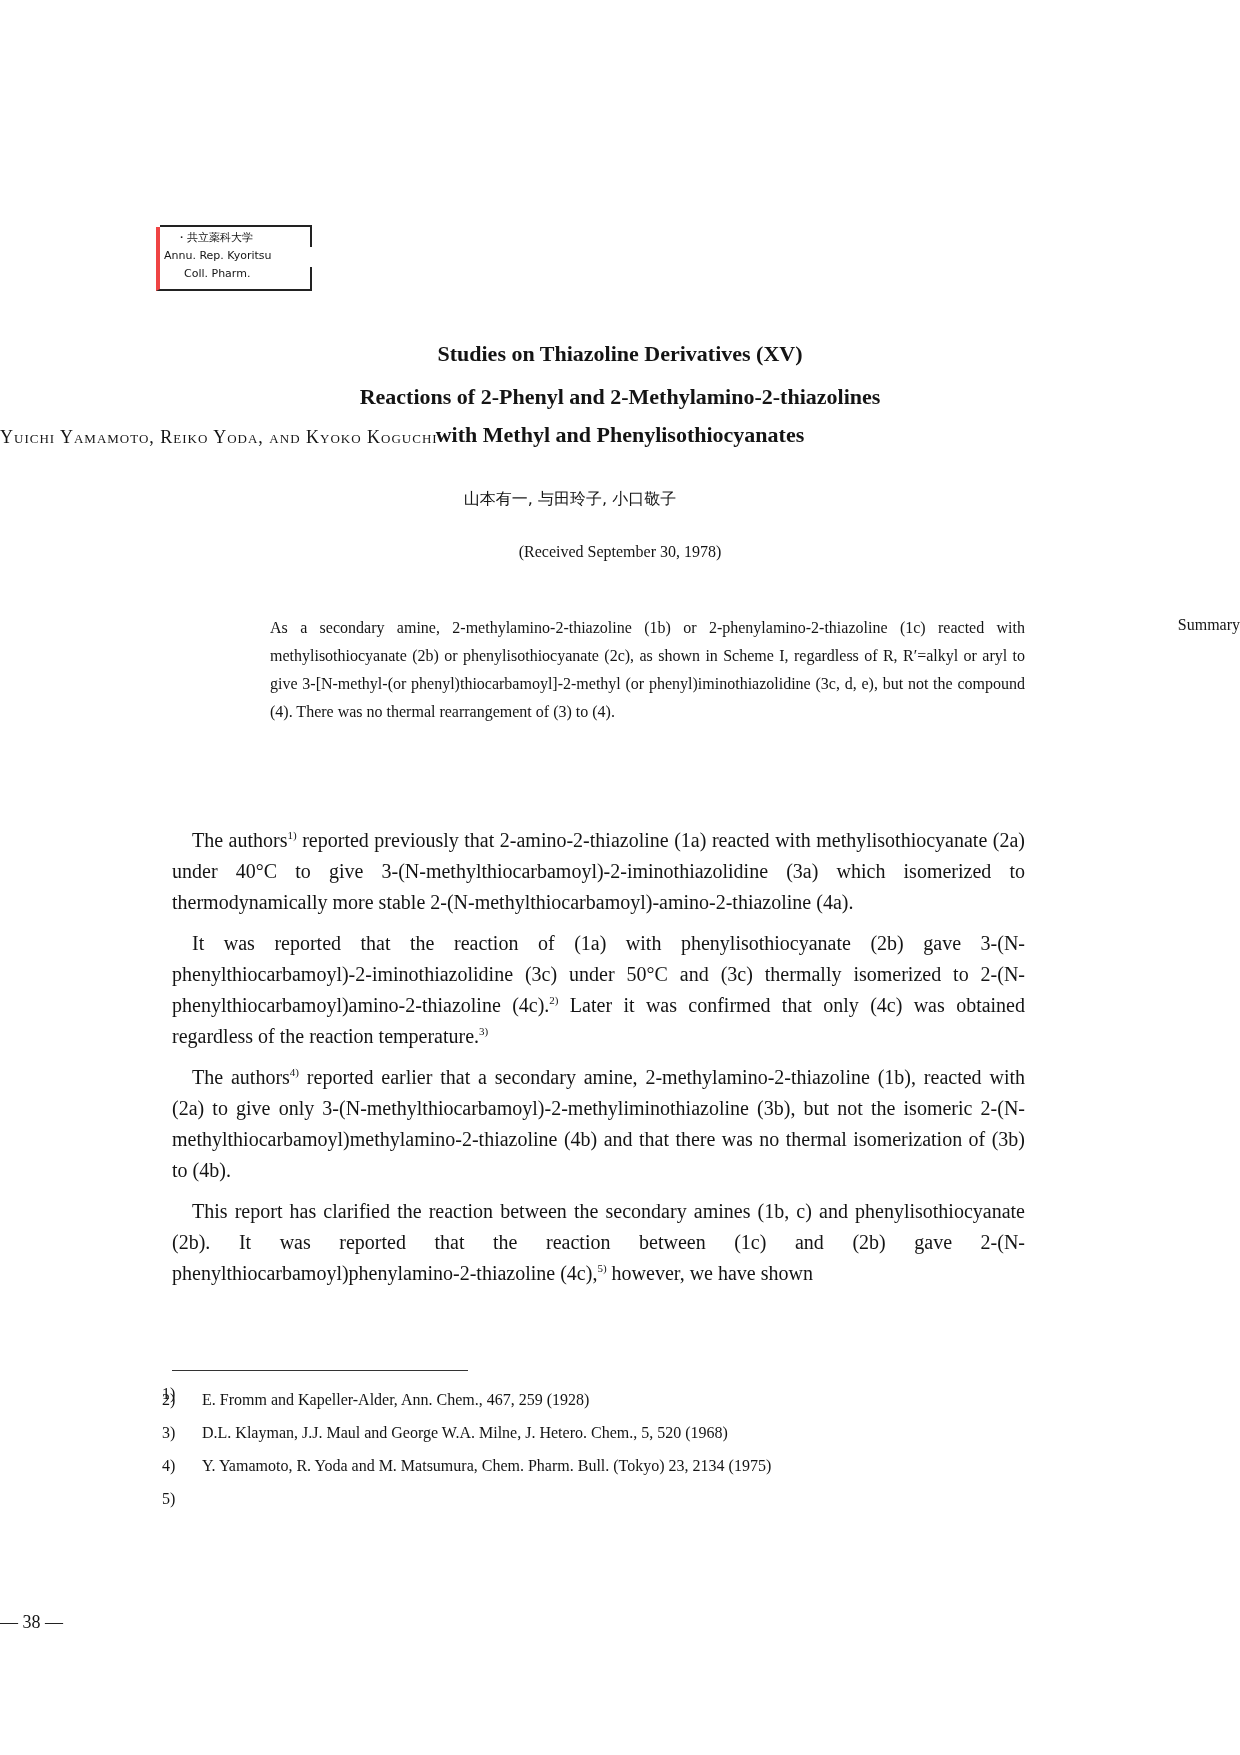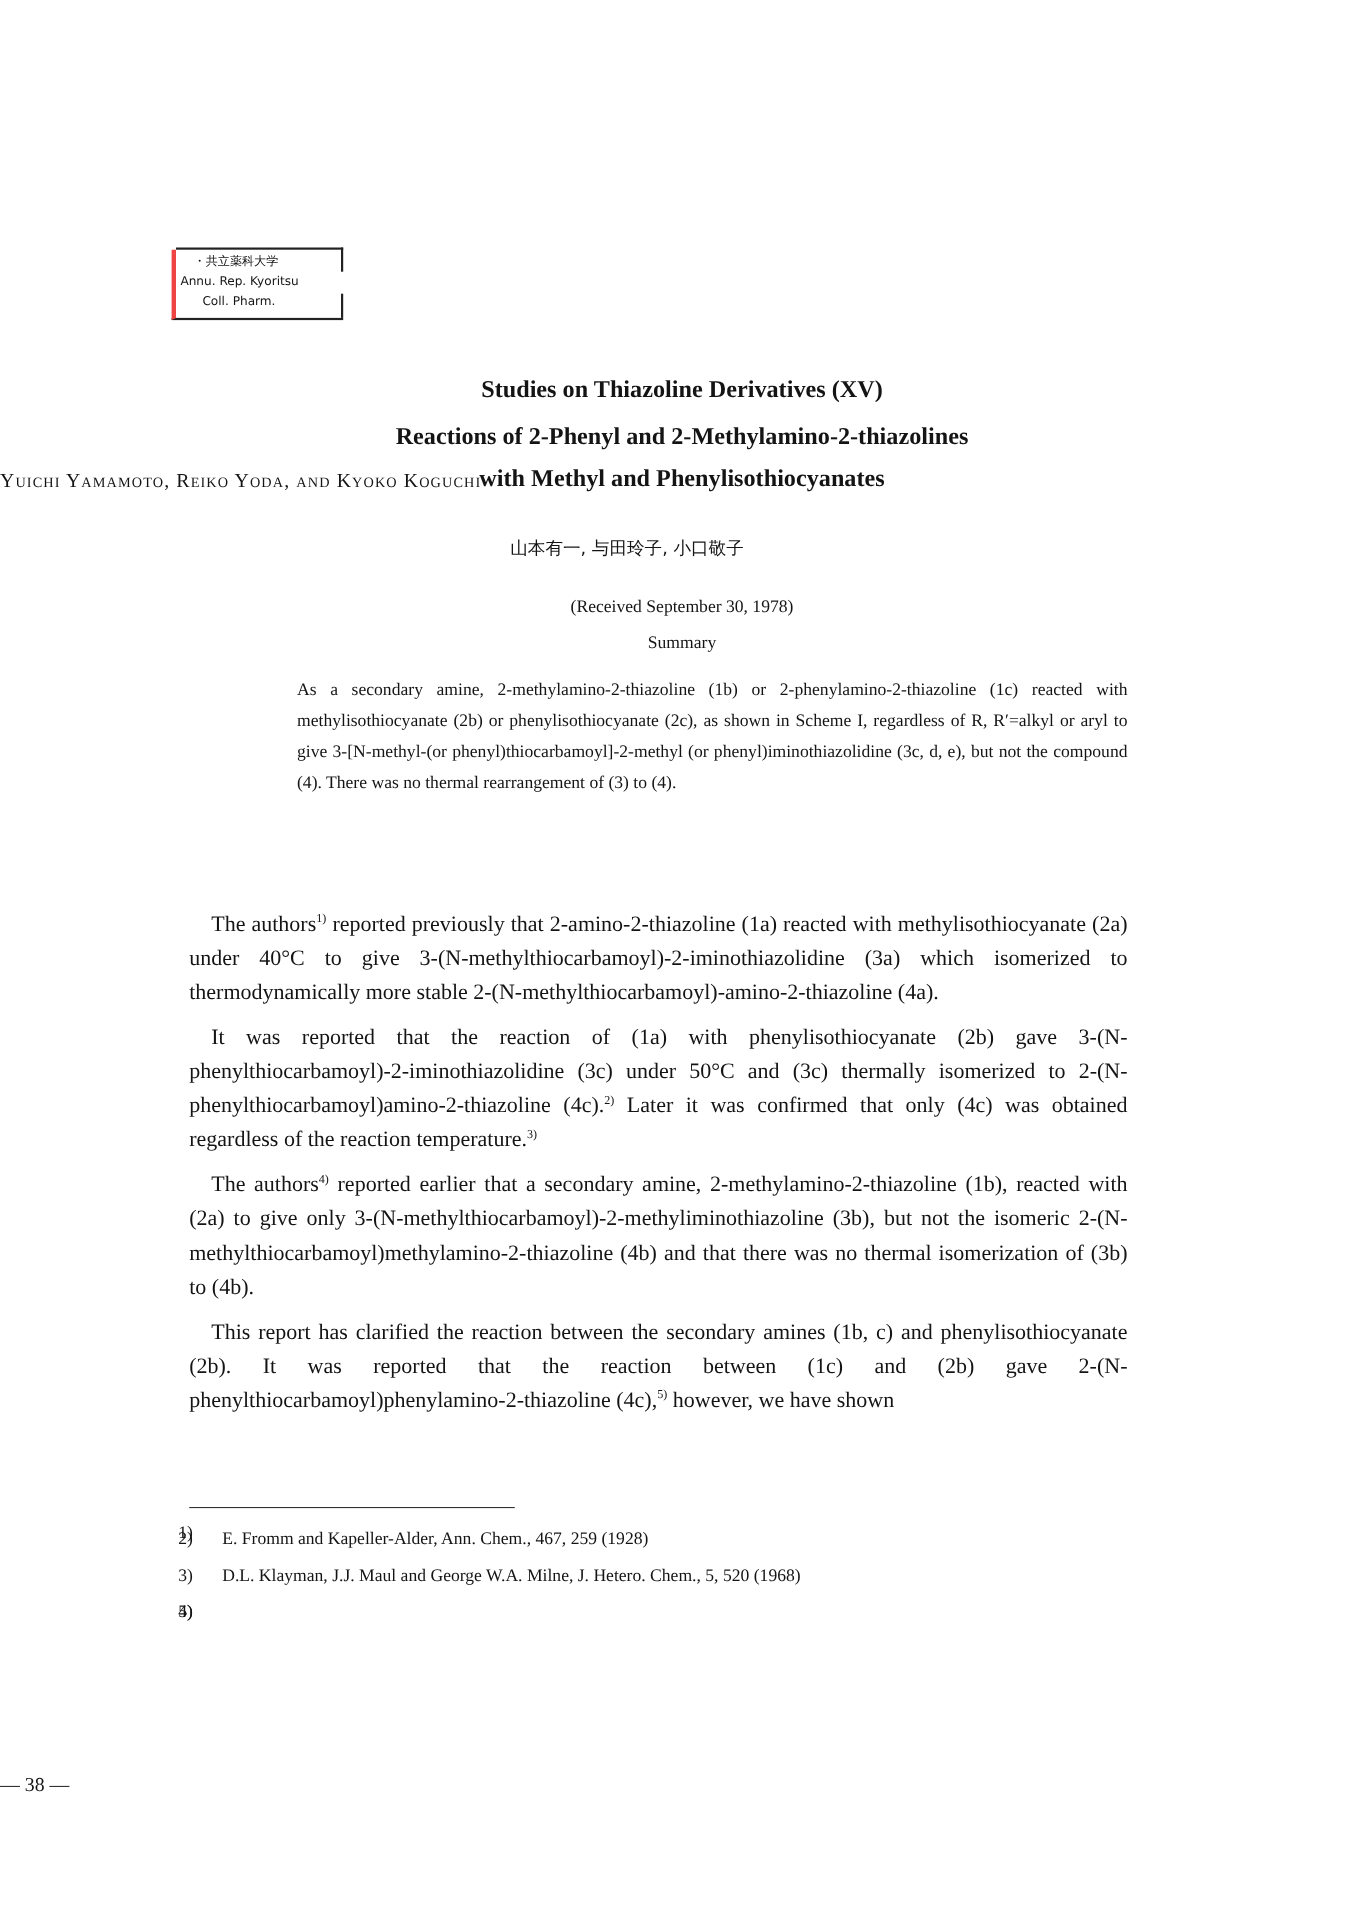--- a/index.html
+++ b/index.html
@@ -38,36 +38,36 @@
   <span class="line" style="top:40px;left:24px;">Coll. Pharm.</span>
 </div>
 
 <div class="abs title" style="top:297px;">Studies on Thiazoline Derivatives (XV)</div>
 <div class="abs title" style="top:340px;">Reactions of 2-Phenyl and 2-Methylamino-2-thiazolines</div>
 <div class="abs title" style="top:378px;">with Methyl and Phenylisothiocyanates</div>
 
 <div class="abs authors" style="top:427px;">Yuichi Yamamoto, Reiko Yoda, and Kyoko Koguchi</div>
 <div class="abs jp" style="top:489px;">山本有一, 与田玲子, 小口敬子</div>
 <div class="abs received" style="top:543px;">(Received September 30, 1978)</div>
-<div class="abs summary-h" style="top:576px;">Summary</div>
+<div class="abs summary-h" style="top:616px;text-align:right;">Summary</div>
 
 <div class="abs summary" style="top:614px;">
   <p>As a secondary amine, 2-methylamino-2-thiazoline (1b) or 2-phenylamino-2-thiazoline (1c) reacted with methylisothiocyanate (2b) or phenylisothiocyanate (2c), as shown in Scheme I, regardless of R, R′=alkyl or aryl to give 3-[N-methyl-(or phenyl)thiocarbamoyl]-2-methyl (or phenyl)iminothiazolidine (3c, d, e), but not the compound (4). There was no thermal rearrangement of (3) to (4).</p>
 </div>
 
 <div class="abs body" style="top:825px;">
   <p><span>The authors</span><sup>1)</sup><span> reported previously that 2-amino-2-thiazoline (1a) reacted with methylisothiocyanate (2a) under 40°C to give 3-(N-methylthiocarbamoyl)-2-iminothiazolidine (3a) which isomerized to thermodynamically more stable 2-(N-methylthiocarbamoyl)-amino-2-thiazoline (4a).</span></p>
   <p><span>It was reported that the reaction of (1a) with phenylisothiocyanate (2b) gave 3-(N-phenylthiocarbamoyl)-2-iminothiazolidine (3c) under 50°C and (3c) thermally isomerized to 2-(N-phenylthiocarbamoyl)amino-2-thiazoline (4c).</span><sup>2)</sup><span> Later it was confirmed that only (4c) was obtained regardless of the reaction temperature.</span><sup>3)</sup></p>
   <p><span>The authors</span><sup>4)</sup><span> reported earlier that a secondary amine, 2-methylamino-2-thiazoline (1b), reacted with (2a) to give only 3-(N-methylthiocarbamoyl)-2-methyliminothiazoline (3b), but not the isomeric 2-(N-methylthiocarbamoyl)methylamino-2-thiazoline (4b) and that there was no thermal isomerization of (3b) to (4b).</span></p>
   <p><span>This report has clarified the reaction between the secondary amines (1b, c) and phenylisothiocyanate (2b). It was reported that the reaction between (1c) and (2b) gave 2-(N-phenylthiocarbamoyl)phenylamino-2-thiazoline (4c),</span><sup>5)</sup><span> however, we have shown</span></p>
 </div>
 
 <div class="abs rule"></div>
 
 <div class="abs refs" style="top:1380px;">
   <div class="ref"><span class="num">1)</span></div>
   <div class="ref"><span class="num">2)</span><span>E. Fromm and Kapeller-Alder, Ann. Chem., 467, 259 (1928)</span></div>
   <div class="ref"><span class="num">3)</span><span>D.L. Klayman, J.J. Maul and George W.A. Milne, J. Hetero. Chem., 5, 520 (1968)</span></div>
-  <div class="ref"><span class="num">4)</span></div>
+  <div class="ref"><span class="num">4)</span><span>Y. Yamamoto, R. Yoda and M. Matsumura, Chem. Pharm. Bull. (Tokyo) 23, 2134 (1975)</span></div>
   <div class="ref"><span class="num">5)</span></div>
 </div>
 
 <div class="abs pageno">— 38 —</div>
 
 </body></html>

